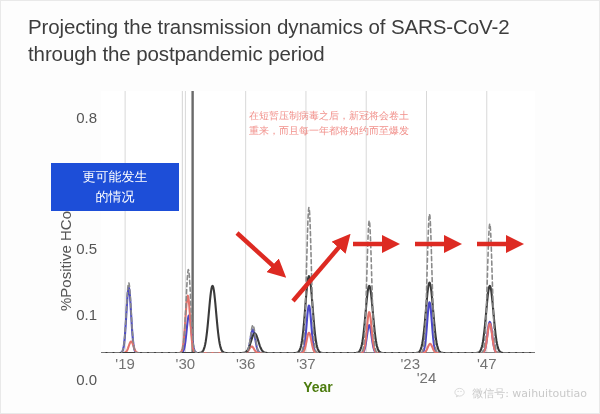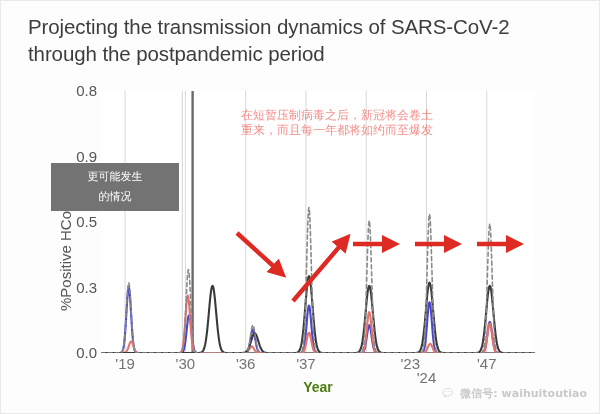--- a/index.html
+++ b/index.html
@@ -29,20 +29,21 @@
   #plot{
     position:absolute;left:38px;top:8px;width:434px;height:262px;
     background:#ffffff;
   }
   #plot svg{display:block;}
   
   .ytick{
     position:absolute;right:0;width:34px;text-align:right;
     font-size:15px;color:#555;
     transform:translateY(-9px);
+    margin-top:27px;
   }
   #yaxis-labels{position:absolute;left:0;top:8px;width:34px;height:262px;}
   
   #ylabel{
     position:absolute;left:-6px;top:118px;
     transform-origin:0 0;transform:rotate(-90deg) translate(-100%,0);
     font-size:15px;color:#555;white-space:nowrap;
   }
   
   #xaxis-labels{position:absolute;left:38px;top:272px;width:434px;height:22px;}
@@ -50,60 +51,60 @@
     position:absolute;font-size:15px;color:#737373;
     transform:translateX(-50%);
   }
   #xlabel{
     position:absolute;left:38px;top:296px;width:434px;
     text-align:center;font-size:14px;font-weight:bold;color:#4d7c0f;
   }
   
   #callout{
     position:absolute;left:50px;top:162px;width:128px;height:48px;
-    background:#737373;color:#ffffff;
+    background:#1d4ed8;color:#ffffff;
     display:flex;flex-direction:column;align-items:center;justify-content:center;
-    font-size:11px;line-height:20px;
+    font-size:13px;line-height:20px;
     font-family:"DejaVu Sans",sans-serif;
     text-align:center;
   }
   
   #annotation{
-    position:absolute;left:240px;top:107px;width:192px;
+    position:absolute;left:232px;top:107px;width:192px;
     color:#e8443b;opacity:.60;
-    font-size:12px;line-height:15px;
+    font-size:10px;line-height:15px;
     font-family:"DejaVu Sans",sans-serif;
     white-space:pre-line;
+    text-align:center;
   }
   
   #watermark{
     position:absolute;right:12px;bottom:12px;
     display:flex;align-items:flex-end;gap:4px;
     color:#c9c9c9;font-size:11px;
     font-family:"DejaVu Sans",sans-serif;
-    font-weight:bold;
   }
   #watermark .wm-icon{width:14px;height:14px;}
   #arrows{position:absolute;left:0;top:0;width:600px;height:414px;pointer-events:none;}
 </style>
 </head>
 <body>
 
 <div id="root">
 
   <div id="title-block">Projecting the transmission dynamics of SARS-CoV-2
 through the postpandemic period</div>
 
   <div id="figure">
 
     <div id="ylabel">%Positive HCoV</div>
 
     <div id="yaxis-labels">
       <div class="ytick" style="top:262px">0.0</div>
-      <div class="ytick" style="top:196.5px">0.3</div>
+      <div class="ytick" style="top:196.5px">0.1</div>
       <div class="ytick" style="top:131px">0.5</div>
       <div class="ytick" style="top:65.5px">0.9</div>
       <div class="ytick" style="top:0px">0.8</div>
     </div>
 
     <div id="plot">
       <svg id="plot-svg" width="434" height="262" viewBox="0 0 434 262">
           <line x1="24.11111111111644" y1="0" x2="24.11111111111644" y2="262" stroke="#d8d8d8" stroke-width="1"></line>
           <line x1="84.38888888889385" y1="0" x2="84.38888888889385" y2="262" stroke="#d8d8d8" stroke-width="1"></line>
           <line x1="144.66666666667123" y1="0" x2="144.66666666667123" y2="262" stroke="#d8d8d8" stroke-width="1"></line>

